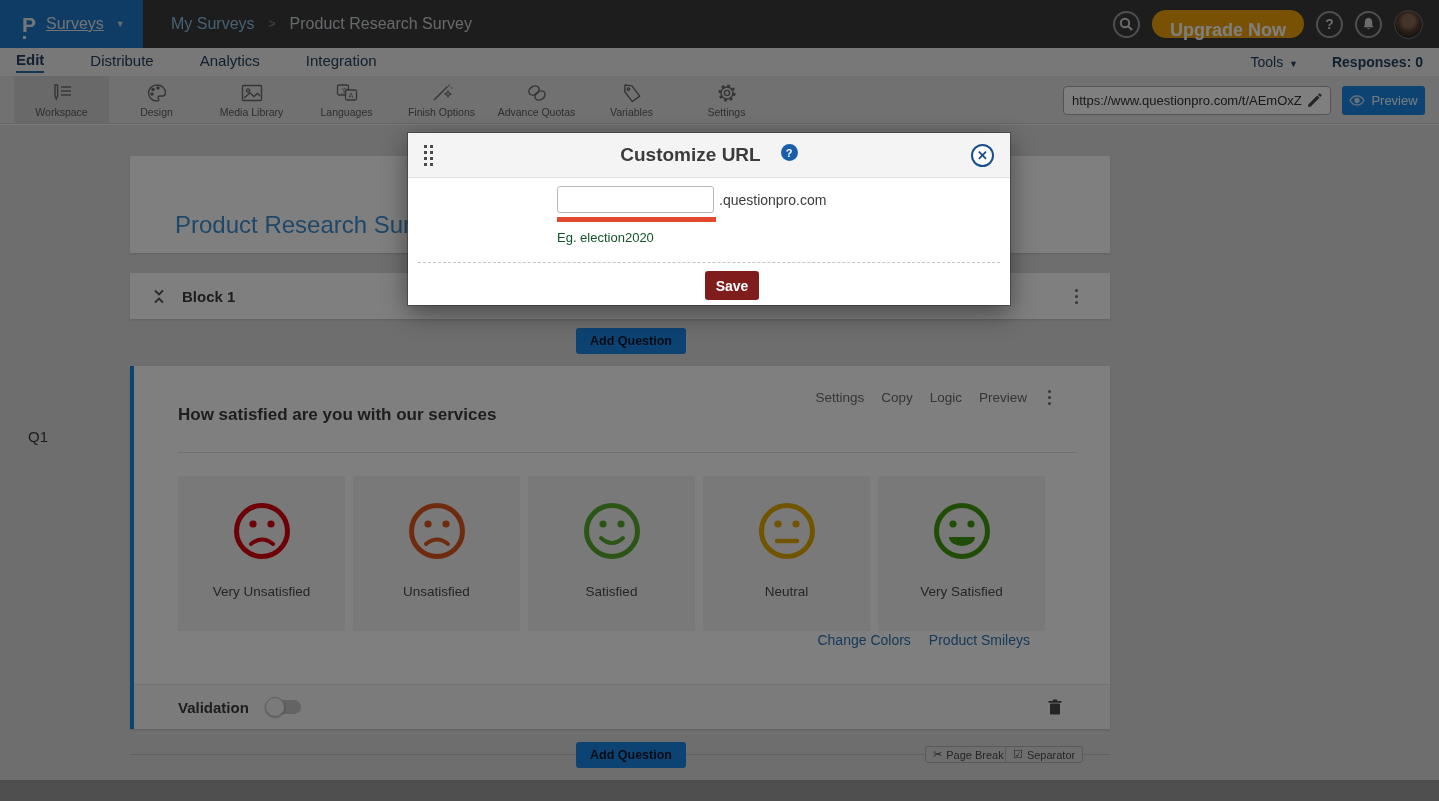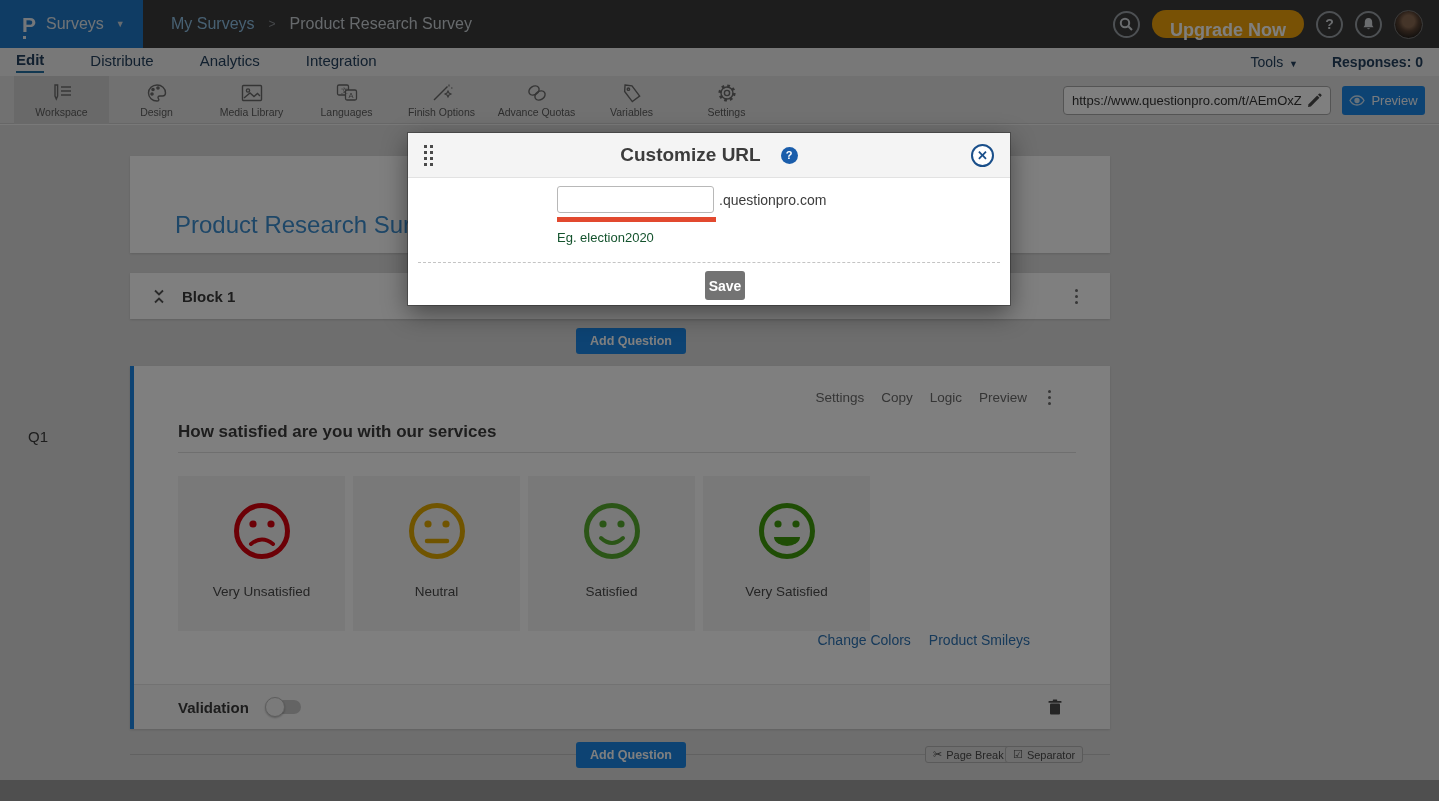--- a/index.html
+++ b/index.html
@@ -5,21 +5,21 @@
   * { margin:0; padding:0; box-sizing:border-box; }
   html,body { width:1439px; height:801px; overflow:hidden; }
   body { font-family:"Liberation Sans", sans-serif; background:#dcdcdc; position:relative; }
   .app { position:absolute; inset:0; }
 
   
   .navbar { position:absolute; top:0; left:0; right:0; height:48px; background:#3a3a3a; display:flex; align-items:center; }
   .logo-block { width:143px; height:48px; background:#1e78c8; display:flex; align-items:center; gap:10px; padding-left:22px; cursor:pointer; }
   .logo-p { position:relative; color:#e8eef4; font-size:21px; font-weight:bold; line-height:1; }
   .logo-p::after { content:""; position:absolute; left:1px; bottom:-4px; width:3px; height:3px; background:#e8eef4; }
-  .product-name { color:#dfe6ec; font-size:16px; }
+  .product-name { color:#dfe6ec; font-size:16px;text-decoration:underline; }
   .caret { font-size:9px; color:#cdd6de; margin-left:2px; }
   .breadcrumb { display:flex; align-items:center; gap:14px; margin-left:28px; font-size:16px; }
   .crumb-link { color:#8fc0e4; cursor:pointer; }
   .crumb-sep { color:#8a8f94; font-size:12px; }
   .crumb-current { color:#cdd3d8; }
   .nav-right { margin-left:auto; display:flex; align-items:center; gap:12px; padding-right:16px; }
   .nav-circle { width:27px; height:27px; border-radius:50%; border:2px solid #9aa0a6; display:flex; align-items:center; justify-content:center; color:#d4d8dc; font-size:14px; font-weight:bold; cursor:pointer; }
   .upgrade-btn { background:#f0a30a; color:#fff; font-size:18px; font-weight:bold; border:none; border-radius:14px; height:28px; padding:10px 18px; cursor:pointer; }
   .avatar { width:29px; height:29px; border-radius:50%; background:radial-gradient(circle at 50% 38%, #8a6a52 0 28%, #5a4334 46%, #26211d 78%); border:1px solid #777; cursor:pointer; }
 
@@ -47,28 +47,28 @@
   .footer-band { position:absolute; left:0; right:0; bottom:0; height:21px; background:#9e9e9e; }
   .card { position:absolute; background:#fff; box-shadow:0 1px 2px rgba(0,0,0,0.12); }
   .title-card { left:130px; top:31px; width:980px; height:97px; }
   .survey-title { position:absolute; left:45px; top:55px; font-size:24px; color:#3d8fd1; cursor:text; white-space:nowrap; }
   .block-card { left:130px; top:148px; width:980px; height:46px; display:flex; align-items:center; }
   .collapse-icon { margin-left:22px; cursor:pointer; color:#555; }
   .block-label { margin-left:16px; font-size:15px; font-weight:bold; color:#3a3a3a; }
   .dots-v { display:inline-flex; flex-direction:column; gap:3px; cursor:pointer; padding:4px; }
   .dots-v i { width:3px; height:3px; border-radius:50%; background:#6e6e6e; }
   .block-card .dots-v { margin-left:auto; margin-right:28px; }
-  .add-q-btn { position:absolute; background:#1b87e6; color:#ffffff; border:none; border-radius:3px; font-size:12.5px; font-weight:bold; height:26px; padding:0 14px; cursor:pointer; }
+  .add-q-btn { position:absolute; background:#1b87e6; color:#0f172a; border:none; border-radius:3px; font-size:12.5px; font-weight:bold; height:26px; padding:0 14px; cursor:pointer; }
   .add-q-1 { left:576px; top:203px; }
   .q-num { position:absolute; left:28px; top:303px; font-size:15px; color:#3a3a3a; }
 
   .question-card { left:130px; top:241px; width:980px; height:363px; border-left:4px solid #1b87e6; }
   .q-links { position:absolute; top:20px; right:55px; display:flex; align-items:center; gap:17px; font-size:13.5px; color:#6b6b6b; }
   .q-links span { cursor:pointer; }
-  .q-title { position:absolute; left:44px; top:56px; font-size:17px; font-weight:bold; color:#3c3c3c; cursor:text; }
+  .q-title { position:absolute; left:44px; top:39px; font-size:17px; font-weight:bold; color:#3c3c3c; cursor:text; }
   .q-underline { position:absolute; left:44px; top:86px; width:898px; border-bottom:1px solid #dedede; }
   .tiles { position:absolute; left:44px; top:110px; display:flex; gap:8px; }
   .tile { width:167px; height:155px; background:#f3f3f3; position:relative; cursor:pointer; }
   .tile svg { position:absolute; left:50%; top:23px; transform:translateX(-50%); }
   .tile-label { position:absolute; left:0; right:0; top:108px; text-align:center; font-size:13.5px; color:#4a4a4a; }
   .change-links { position:absolute; right:80px; top:266px; display:flex; gap:18px; font-size:14px; color:#2e74b5; }
   .change-links span { cursor:pointer; }
   .validation-row { position:absolute; left:0; right:0; top:318px; height:45px; background:#f7f7f7; border-top:1px solid #e4e4e4; display:flex; align-items:center; }
   .validation-label { margin-left:44px; font-size:15px; color:#3a3a3a; font-weight:bold; }
   .toggle { margin-left:18px; width:34px; height:14px; border-radius:7px; background:#c9c9c9; position:relative; cursor:pointer; }
@@ -81,30 +81,30 @@
   .chip-pb { left:925px; }
   .chip-sep { left:1005px; }
   .chip .chip-icon { font-size:11px; line-height:1; }
 
   
   .overlay { position:absolute; inset:0; background:rgba(0,0,0,0.5); z-index:50; }
   .modal { position:absolute; left:408px; top:133px; width:602px; height:172px; background:#fff; z-index:100; box-shadow:0 0 0 1px rgba(40,40,40,0.45), 0 8px 24px rgba(0,0,0,0.45); }
   .modal-header { height:45px; background:#f4f4f4; border-bottom:1px solid #e2e2e2; position:relative; display:flex; align-items:center; justify-content:center; }
   .drag-handle { position:absolute; left:16px; top:12px; display:grid; grid-template-columns:repeat(2,4px); grid-auto-rows:4px; gap:2px; cursor:move; }
   .drag-handle i { width:3px; height:3px; background:#4a4a4a; }
-  .modal-title { font-size:19px; font-weight:bold; color:#3c3c3c; display:flex; align-items:center; gap:20px; }
+  .modal-title { font-size:19px; font-weight:bold; color:#3c3c3c; display:flex; gap:20px; }
   .help-badge { width:17px; height:17px; border-radius:50%; background:#1a5dab; color:#fff; font-size:11px; font-weight:bold; display:inline-flex; align-items:center; justify-content:center; cursor:pointer; }
   .modal-close { position:absolute; right:16px; top:11px; width:23px; height:23px; border-radius:50%; border:2px solid #1a4f8a; color:#1a4f8a; font-size:13px; font-weight:bold; display:flex; align-items:center; justify-content:center; cursor:pointer; background:#fff; }
   .modal-body { position:relative; height:127px; }
   .url-input { position:absolute; left:149px; top:8px; width:157px; height:27px; border:1px solid #b8b8b8; border-radius:3px; font-size:13px; padding:0 6px; font-family:"Liberation Sans", sans-serif; color:#333; outline:none; }
   .red-bar { position:absolute; left:149px; top:39px; width:159px; height:5px; background:#e2492f; }
   .domain-suffix { position:absolute; left:311px; top:14px; font-size:14px; color:#3c3c3c; }
   .hint { position:absolute; left:149px; top:52px; font-size:13px; color:#14532d; }
   .dashed-sep { position:absolute; left:10px; right:10px; top:84px; border-top:1px dashed #c4c4c4; }
-  .save-btn { position:absolute; left:297px; top:93px; width:40px; height:29px; background:#737373; border:none; border-radius:3px; color:#fff; font-size:14px; font-weight:bold; cursor:pointer; }
+  .save-btn { position:absolute; left:297px; top:93px; width:54px; height:29px; background:#7f1d1d; border:none; border-radius:3px; color:#fff; font-size:14px; font-weight:bold; cursor:pointer; }
 </style>
 </head>
 <body>
 
 <div class="app">
 
   <div class="navbar">
     <div class="logo-block">
       <span class="logo-p">P</span>
       <span class="product-name">Surveys</span>
@@ -274,37 +274,46 @@
       <div class="tiles">
         <div class="tile" style="color: rgb(216, 0, 12);">
           <svg width="64" height="64" viewBox="0 0 64 64" fill="none" stroke="currentColor">
               <circle cx="32" cy="32" r="25.5" stroke-width="5"></circle>
               <circle cx="23" cy="25" r="3.6" fill="currentColor" stroke="none"></circle>
               <circle cx="41" cy="25" r="3.6" fill="currentColor" stroke="none"></circle>
               <path d="M21 45 Q32 36 43 45" stroke-width="4" stroke-linecap="round"></path>
             </svg>
           <div class="tile-label">Very Unsatisfied</div>
         </div>
+        <div class="tile" style="color: rgb(221, 87, 28);">
+          <svg width="64" height="64" viewBox="0 0 64 64" fill="none" stroke="currentColor">
+              <circle cx="32" cy="32" r="25.5" stroke-width="5"></circle>
+              <circle cx="23" cy="25" r="3.6" fill="currentColor" stroke="none"></circle>
+              <circle cx="41" cy="25" r="3.6" fill="currentColor" stroke="none"></circle>
+              <path d="M21 45 Q32 36 43 45" stroke-width="4" stroke-linecap="round"></path>
+            </svg>
+          <div class="tile-label">Unsatisfied</div>
+        </div>
+        <div class="tile" style="color: rgb(86, 171, 47);">
+          <svg width="64" height="64" viewBox="0 0 64 64" fill="none" stroke="currentColor">
+              <circle cx="32" cy="32" r="25.5" stroke-width="5"></circle>
+              <circle cx="23" cy="25" r="3.6" fill="currentColor" stroke="none"></circle>
+              <circle cx="41" cy="25" r="3.6" fill="currentColor" stroke="none"></circle>
+              <path d="M21 39 Q32 49 43 39" stroke-width="4" stroke-linecap="round"></path>
+            </svg>
+          <div class="tile-label">Satisfied</div>
+        </div>
         <div class="tile" style="color: rgb(224, 168, 0);">
           <svg width="64" height="64" viewBox="0 0 64 64" fill="none" stroke="currentColor">
               <circle cx="32" cy="32" r="25.5" stroke-width="5"></circle>
               <circle cx="23" cy="25" r="3.6" fill="currentColor" stroke="none"></circle>
               <circle cx="41" cy="25" r="3.6" fill="currentColor" stroke="none"></circle>
               <line x1="22" y1="42" x2="42" y2="42" stroke-width="4.5" stroke-linecap="round"></line>
             </svg>
           <div class="tile-label">Neutral</div>
-        </div>
-        <div class="tile" style="color: rgb(86, 171, 47);">
-          <svg width="64" height="64" viewBox="0 0 64 64" fill="none" stroke="currentColor">
-              <circle cx="32" cy="32" r="25.5" stroke-width="5"></circle>
-              <circle cx="23" cy="25" r="3.6" fill="currentColor" stroke="none"></circle>
-              <circle cx="41" cy="25" r="3.6" fill="currentColor" stroke="none"></circle>
-              <path d="M21 39 Q32 49 43 39" stroke-width="4" stroke-linecap="round"></path>
-            </svg>
-          <div class="tile-label">Satisfied</div>
         </div>
         <div class="tile" style="color: rgb(63, 155, 11);">
           <svg width="64" height="64" viewBox="0 0 64 64" fill="none" stroke="currentColor">
               <circle cx="32" cy="32" r="25.5" stroke-width="5"></circle>
               <circle cx="23" cy="25" r="3.6" fill="currentColor" stroke="none"></circle>
               <circle cx="41" cy="25" r="3.6" fill="currentColor" stroke="none"></circle>
               <path d="M19 38 a13 9 0 0 0 26 0 z" fill="currentColor" stroke="none"></path>
             </svg>
           <div class="tile-label">Very Satisfied</div>
         </div>

